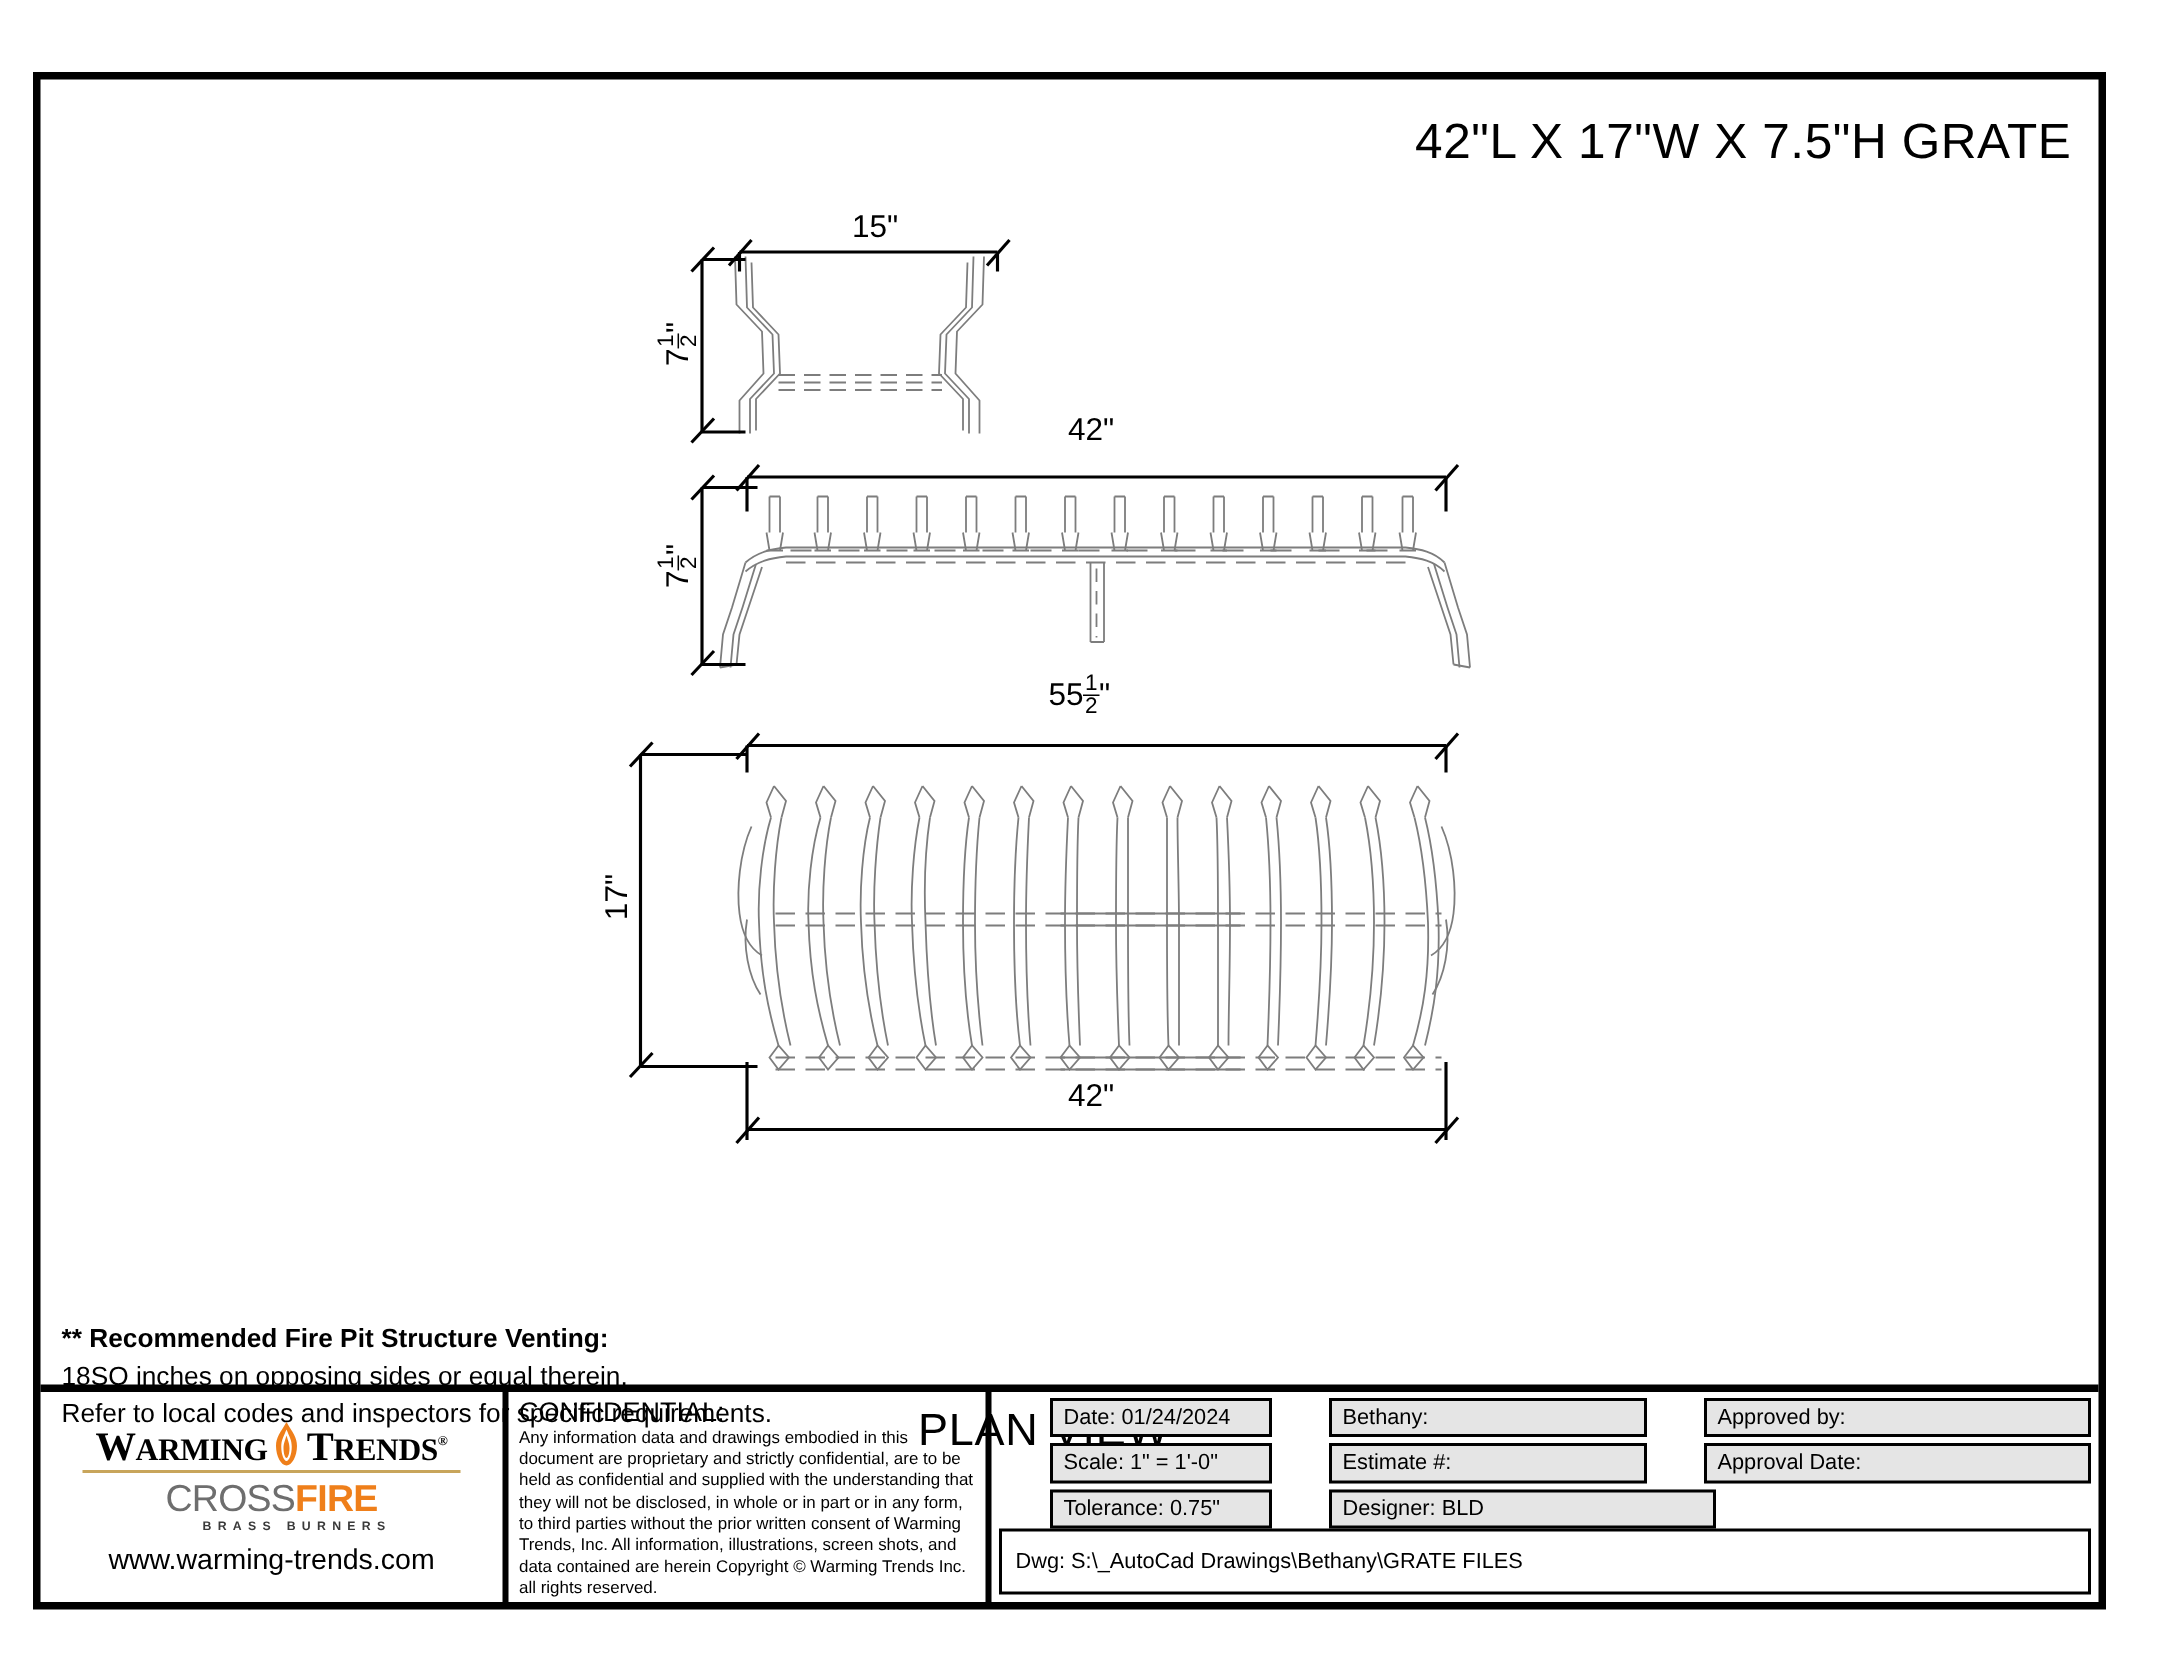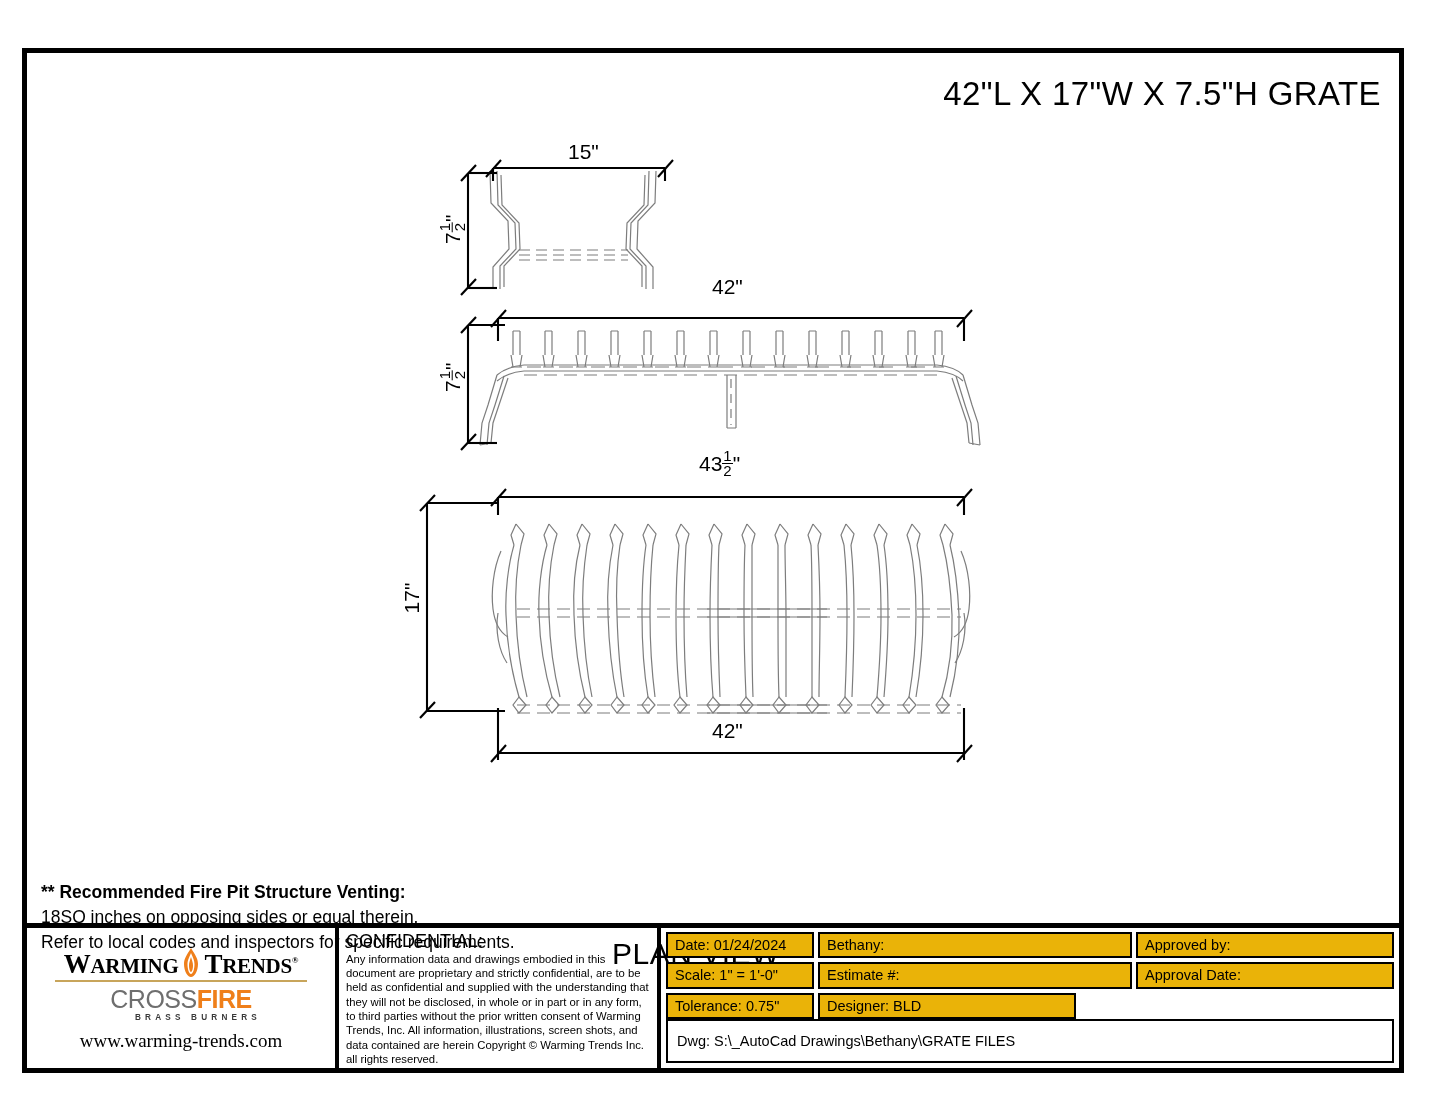--- a/index.html
+++ b/index.html
@@ -64,34 +64,34 @@
   .reg{font-size:9px;vertical-align:super;font-family:"Liberation Serif",serif;}
   .wt-rule{width:252px;height:2px;background:#c8a55b;margin:2px 0 5px 0;}
   .cf-line{font-family:"Liberation Sans",sans-serif;font-size:25px;letter-spacing:-0.5px;line-height:1;}
   .cf-cross{color:#6e6e6e;font-weight:300;}
   .cf-fire{color:#ef7f1a;font-weight:bold;}
   .cf-sub{
     font-size:8.2px;letter-spacing:4.2px;font-weight:bold;color:#3a3a3a;
     margin-top:1px;margin-left:34px;
   }
   .url{
-    font-family:Liberation Serif, serif;font-size:19px;margin-top:8px;
+    font-family:Liberation Sans, sans-serif;font-size:19px;margin-top:8px;
   }
   .conf-cell{
     width:322px;flex:0 0 322px;border-right:4px solid #000;box-sizing:border-box;
     padding:4px 6px 2px 7px;
   }
   .conf-title{font-size:18px;line-height:1.05;margin-bottom:1px;}
   .conf-body{font-size:11.3px;line-height:1.265;}
   .tb-cell{flex:1;box-sizing:border-box;display:flex;flex-direction:column;padding:4px 5px 5px 5px;}
   .tb-rows{display:flex;flex-direction:column;gap:4px;flex:1;}
   .tb-row{display:flex;gap:4px;flex:1;}
   .tb-box{
     border:2.5px solid #000;box-sizing:border-box;display:flex;align-items:center;
-    padding-left:7px;font-size:14.5px;background:#eab308;
+    padding-left:7px;font-size:14.5px;background:#e5e5e5;margin-left:34px;
   }
   .tb-c1{width:148px;flex:0 0 148px;}
   .tb-c2{flex:1;}
   .tb-c3{width:258px;flex:0 0 258px;}
   .tb-full{
     border:2.5px solid #000;box-sizing:border-box;display:flex;align-items:center;
     padding-left:9px;font-size:14.5px;height:44px;margin-top:0;text-align:center;
   }
 </style>
 </head>
@@ -397,21 +397,21 @@
         <span class="frac">
           <span class="num">1</span>
           <span class="den">2</span>
         </span>
         <span>"</span>
     </span>
   </div>
 
   <div class="dimtext" style="left:672px;top:397px;">
     <span class="fracwrap">
-      <span>43</span>
+      <span>55</span>
         <span class="frac">
           <span class="num">1</span>
           <span class="den">2</span>
         </span>
         <span>"</span>
     </span>
   </div>
 
   <div class="dimtext rot" style="left:355px;top:533px;width:60px;text-align:center;">17"</div>
 

